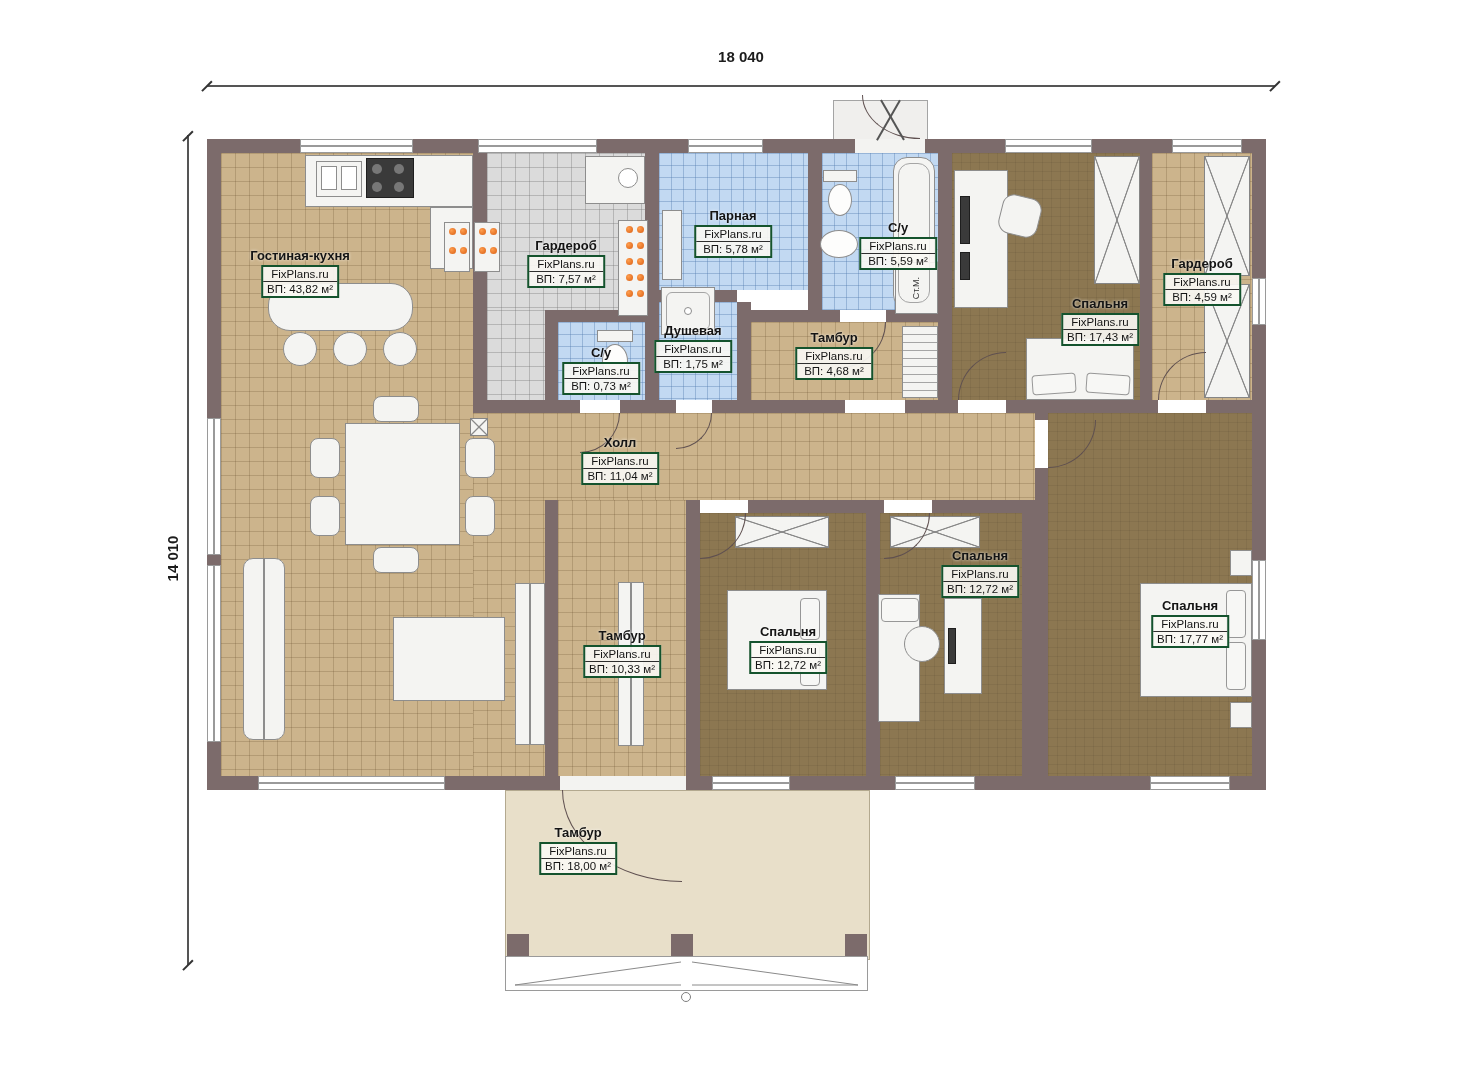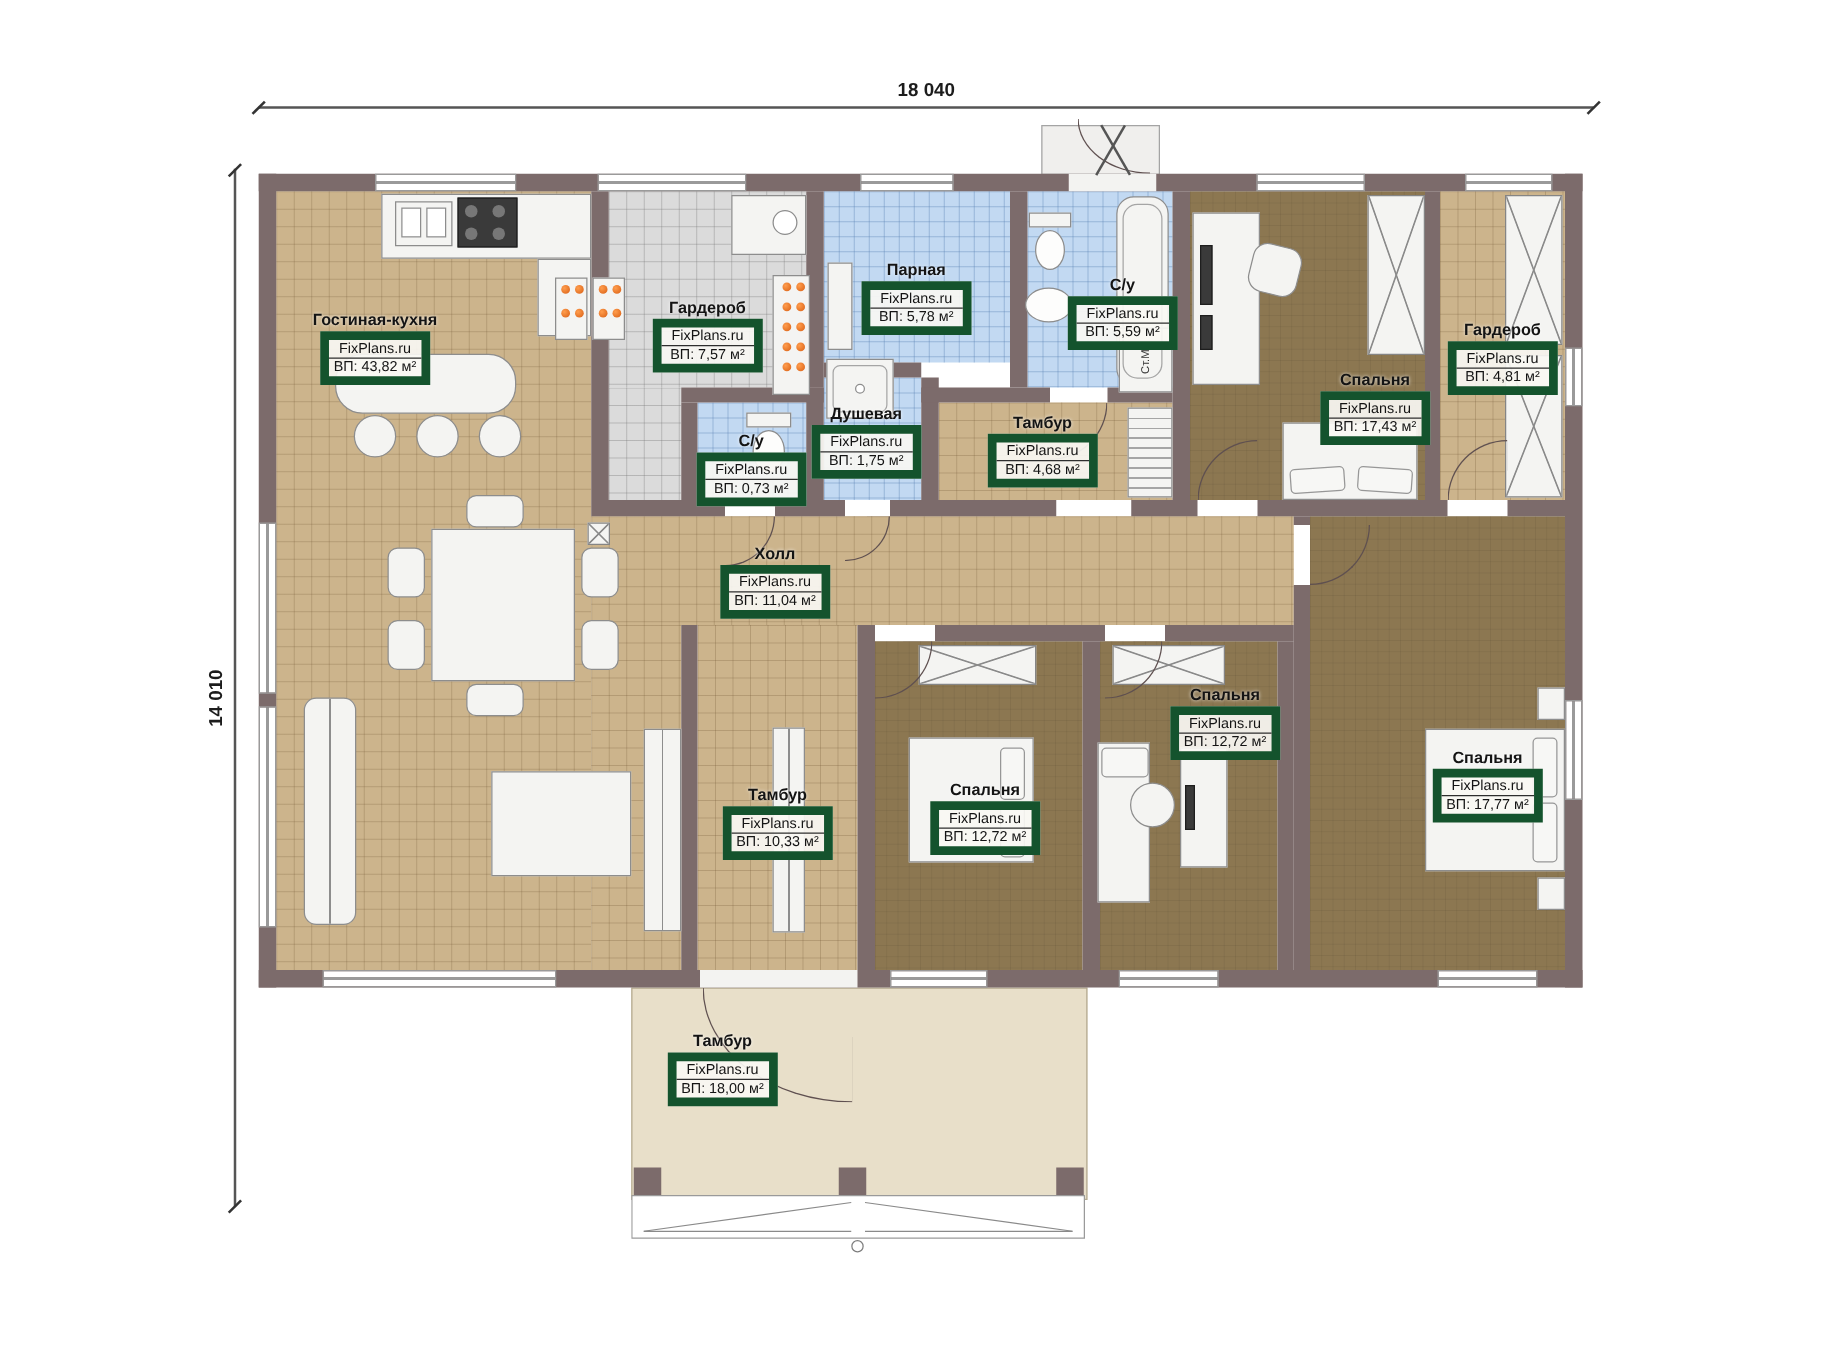--- a/index.html
+++ b/index.html
@@ -21,21 +21,21 @@
   .opening { position:absolute; background:#f3f3f1; z-index:7; }
   .arc { position:absolute; box-sizing:border-box; border:0 solid #5f5050; background:transparent; z-index:12; }
   .arc-br { border-right-width:1.5px;  border-bottom-width:1.5px; border-bottom-right-radius:100% 100%; }
   .arc-tl { border-top-width:1.5px;    border-left-width:1.5px;   border-top-left-radius:100% 100%; }
   .arc-bl { border-left-width:1.5px;   border-bottom-width:1.5px; border-bottom-left-radius:100% 100%; }
   .xbox { position:absolute; border:1px solid #858585; box-sizing:border-box; z-index:10; background-color:#f4f4f2;
           background-image:linear-gradient(to top right,transparent calc(50% - 1px),#8a8a8a calc(50% - .3px),#8a8a8a calc(50% + .3px),transparent calc(50% + 1px)),
                            linear-gradient(to bottom right,transparent calc(50% - 1px),#8a8a8a calc(50% - .3px),#8a8a8a calc(50% + .3px),transparent calc(50% + 1px)); }
   .room-label { position:absolute; transform:translateX(-50%); text-align:center; z-index:30; color:#141414; white-space:nowrap; }
   .rl-name { font-weight:bold; font-size:13px; margin-bottom:2px; text-shadow:0 0 3px rgba(255,255,255,.85); }
-  .rl-box  { display:inline-block; border:7px solid #14532d; background:rgba(248,247,243,.92); }
+  .rl-box  { display:inline-block; border:2px solid #14532d; background:rgba(248,247,243,.92); }
   .rl-brand{ font-size:11.5px; padding:1px 8px; border-bottom:1px solid #2e2e2e; }
   .rl-area { font-size:11.5px; padding:1px 0; }
   .dim-line { position:absolute; background:#555; z-index:3; }
   .tick { position:absolute; width:1.5px; height:14px; background:#333; z-index:3; }
   .dim-label { position:absolute; font-weight:bold; font-size:15px; color:#1c1c1c; z-index:3; }
   .dotcol { position:absolute; display:flex; flex-direction:column; z-index:13; }
   .dotrow { display:flex; gap:4px; }
   .dot { width:7px; height:7px; border-radius:50%; background:radial-gradient(circle at 35% 35%, #ff9d4d, #d95f14); }
   .vline-center { background-image:linear-gradient(to right, transparent calc(50% - .6px), #8d8d8d calc(50% - .6px), #8d8d8d calc(50% + .6px), transparent calc(50% + .6px)), linear-gradient(#f4f4f2,#f4f4f2); }
   .stripes-h { background-image:repeating-linear-gradient(to bottom, #f4f4f2 0 7px, #a5a5a5 7px 8px); }
@@ -43,21 +43,21 @@
   .pillow { position:absolute; background:#f7f7f5; border:1px solid #979797; border-radius:4px; z-index:11; }
 </style>
 </head>
 <body>
 
 <div id="canvas">
 
   <div class="dim-line" style="left:207px;top:85px;width:1068px;height:1.5px"></div>
   <div class="tick" style="left:206px;top:79px;transform:rotate(45deg)"></div>
   <div class="tick" style="left:1274px;top:79px;transform:rotate(45deg)"></div>
-  <div class="dim-label" style="left:741px;top:64px;transform:translateX(-50%)">18 040</div>
+  <div class="dim-label" style="left:741px;top:48px;transform:translateX(-50%)">18 040</div>
 
   <div class="dim-line" style="left:187px;top:135px;width:1.5px;height:830px"></div>
   <div class="tick" style="left:187px;top:129px;transform:rotate(45deg)"></div>
   <div class="tick" style="left:187px;top:958px;transform:rotate(45deg)"></div>
   <div class="dim-label" style="left:150px;top:550px;transform:rotate(-90deg);transform-origin:center">14 010</div>
 
   <div class="porch" style="left:505px;top:790px;width:363px;height:168px"></div>
   <div class="wall" style="left:507px;top:934px;width:22px;height:22px"></div>
   <div class="wall" style="left:671px;top:934px;width:22px;height:22px"></div>
   <div class="wall" style="left:845px;top:934px;width:22px;height:22px"></div>
@@ -302,21 +302,21 @@
   <div class="room-label" style="left:834px;top:330px">
     <div class="rl-name">Тамбур</div>
     <div class="rl-box"><div class="rl-brand">FixPlans.ru</div><div class="rl-area">ВП: 4,68 м²</div></div>
   </div>
   <div class="room-label" style="left:1100px;top:296px">
     <div class="rl-name">Спальня</div>
     <div class="rl-box"><div class="rl-brand">FixPlans.ru</div><div class="rl-area">ВП: 17,43 м²</div></div>
   </div>
   <div class="room-label" style="left:1202px;top:256px">
     <div class="rl-name">Гардероб</div>
-    <div class="rl-box"><div class="rl-brand">FixPlans.ru</div><div class="rl-area">ВП: 4,81 м²</div></div>
+    <div class="rl-box"><div class="rl-brand">FixPlans.ru</div><div class="rl-area">ВП: 4,59 м²</div></div>
   </div>
   <div class="room-label" style="left:620px;top:435px">
     <div class="rl-name">Холл</div>
     <div class="rl-box"><div class="rl-brand">FixPlans.ru</div><div class="rl-area">ВП: 11,04 м²</div></div>
   </div>
   <div class="room-label" style="left:622px;top:628px">
     <div class="rl-name">Тамбур</div>
     <div class="rl-box"><div class="rl-brand">FixPlans.ru</div><div class="rl-area">ВП: 10,33 м²</div></div>
   </div>
   <div class="room-label" style="left:788px;top:624px">

